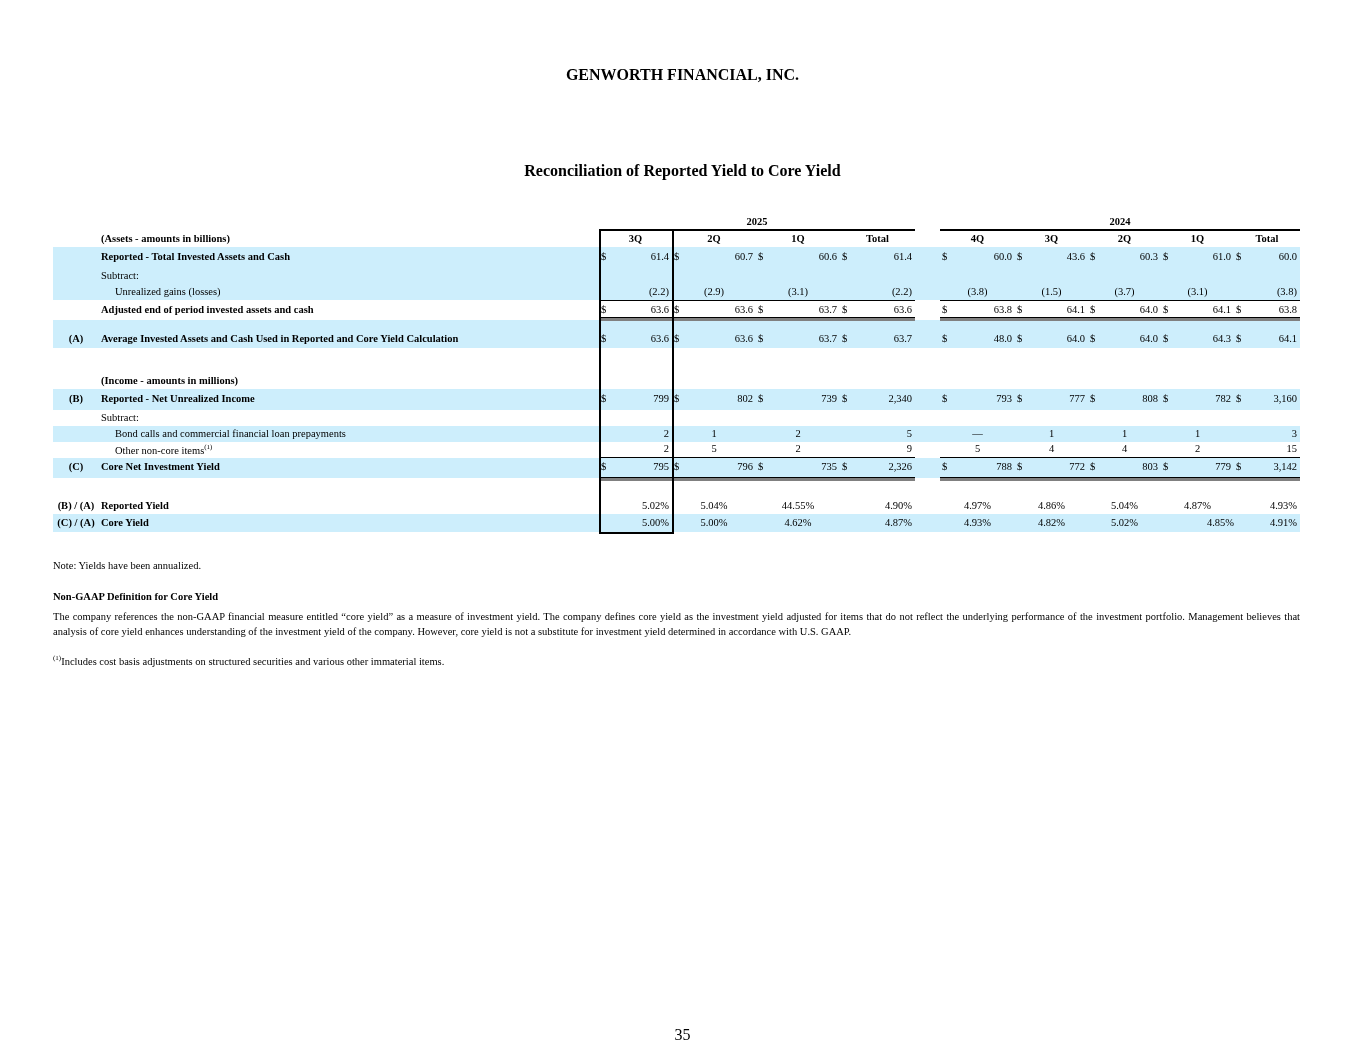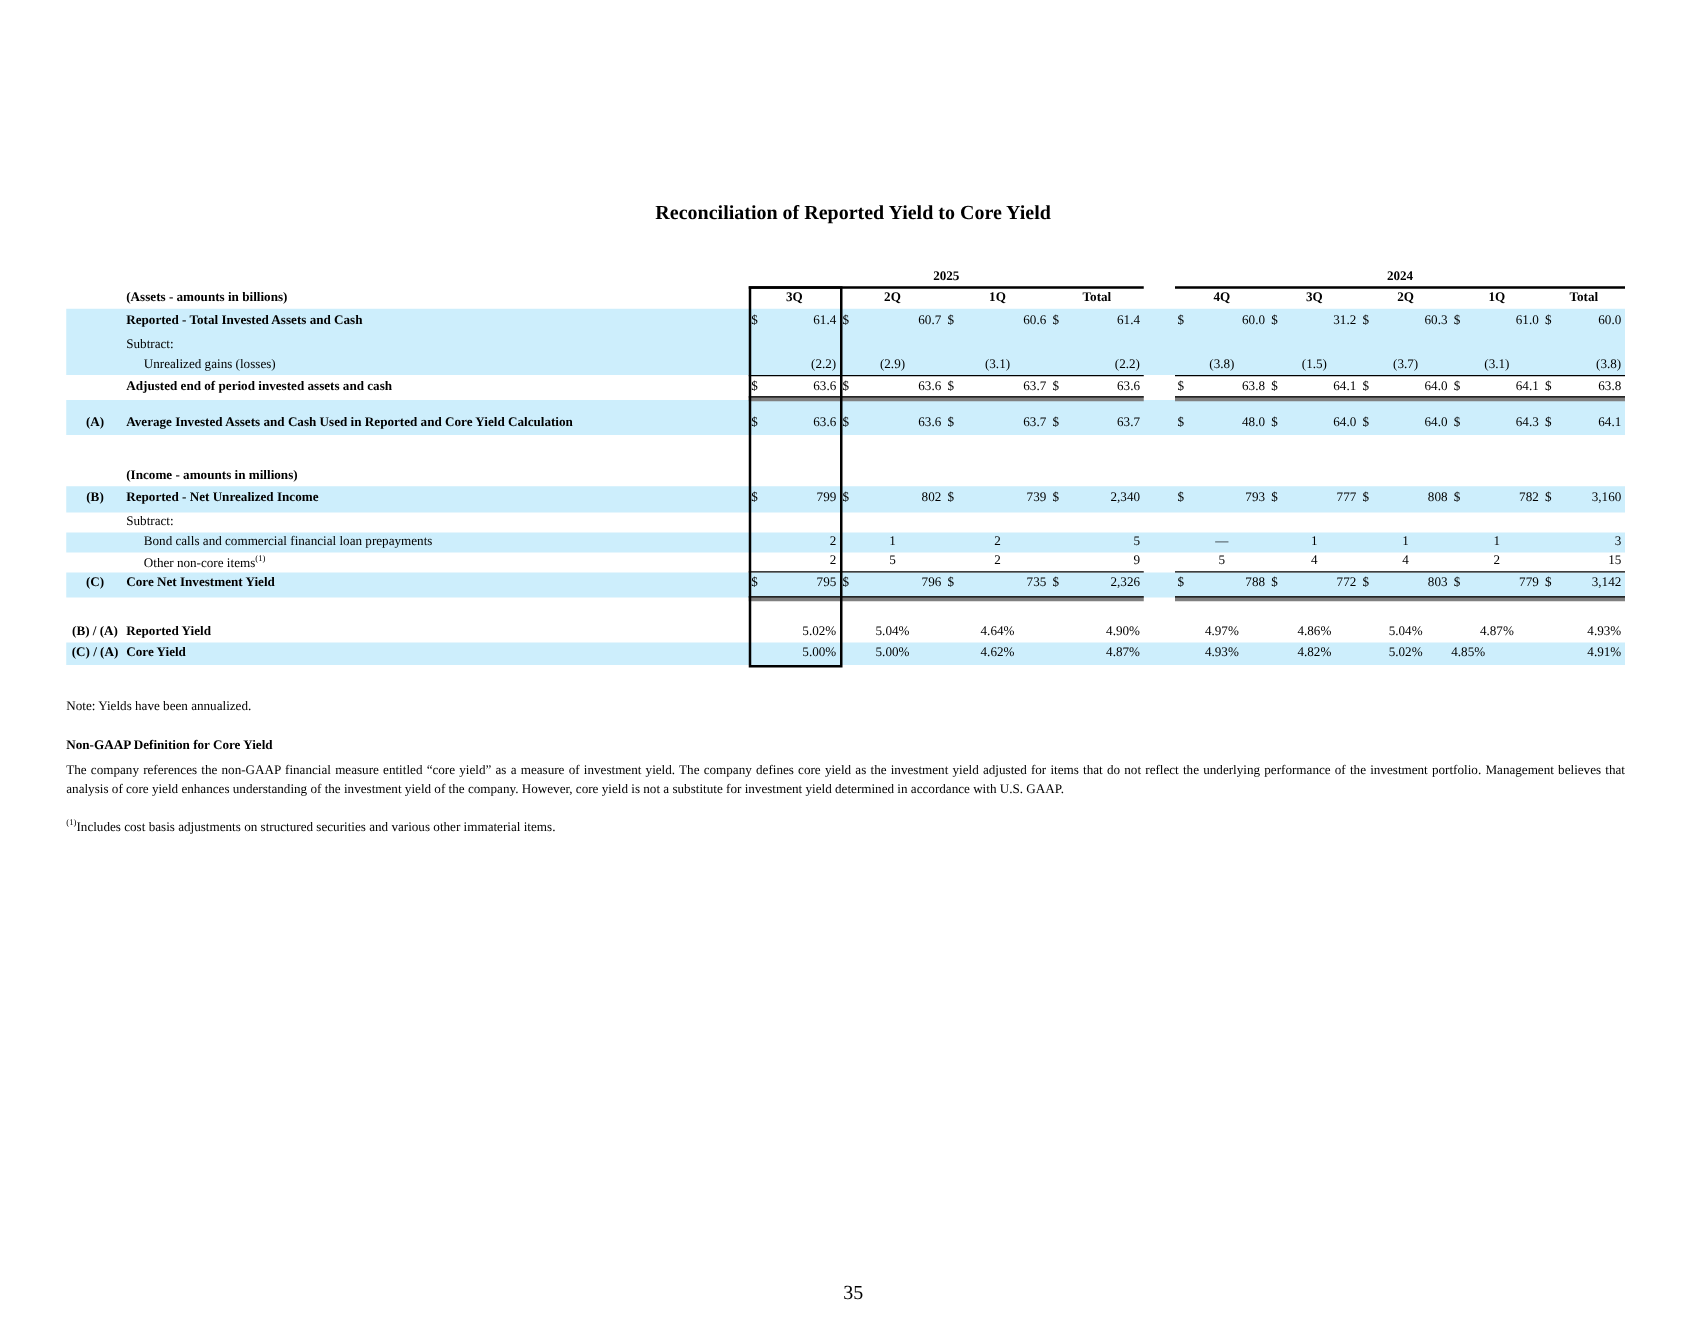--- a/index.html
+++ b/index.html
@@ -22,20 +22,21 @@
     .box { position: absolute; border: 2px solid #000; box-sizing: border-box; }
     .note { position: absolute; left: 53px; font-size: 10.5px; }
     .para { position: absolute; left: 53px; width: 1247px; font-size: 10.5px; line-height: 15px; text-align: justify; }
     .pg { position: absolute; top: 1026px; left: 0; width: 1365px; text-align: center; font-size: 16px; }
     sup { font-size: 7px; }
   </style>
 </head>
 <body>
 
 <div class="header">
+  <div>GENWORTH FINANCIAL, INC.</div>
 </div>
 <div class="subtitle">Reconciliation of Reported Yield to Core Yield</div>
 
 <div class="tbl" id="tbl">
     <div class="yr" style="left: 546px; width: 316px; top: 0px;">2025</div>
     <div class="hl" style="left: 546px; width: 316px; top: 13px; height: 2px;"></div>
     <div class="yr" style="left: 887px; width: 360px; top: 0px;">2024</div>
     <div class="hl" style="left: 887px; width: 360px; top: 13px; height: 2px;"></div>
     <div class="yr" style="left: 546px; width: 73px; top: 17px;">3Q</div>
     <div class="yr" style="left: 619px; width: 84px; top: 17px;">2Q</div>
@@ -69,21 +70,21 @@
       <div class="cell" style="left: 787px; width: 75px;">
         <span class="d" style="top: 4px;">$</span>
         <span class="v" style="top: 4px;">61.4</span>
       </div>
       <div class="cell" style="left: 887px; width: 75px;">
         <span class="d" style="top: 4px;">$</span>
         <span class="v" style="top: 4px;">60.0</span>
       </div>
       <div class="cell" style="left: 962px; width: 73px;">
         <span class="d" style="top: 4px;">$</span>
-        <span class="v" style="top: 4px;">31.2</span>
+        <span class="v" style="top: 4px;">43.6</span>
       </div>
       <div class="cell" style="left: 1035px; width: 73px;">
         <span class="d" style="top: 4px;">$</span>
         <span class="v" style="top: 4px;">60.3</span>
       </div>
       <div class="cell" style="left: 1108px; width: 73px;">
         <span class="d" style="top: 4px;">$</span>
         <span class="v" style="top: 4px;">61.0</span>
       </div>
       <div class="cell" style="left: 1181px; width: 66px;">
@@ -349,21 +350,21 @@
     <div class="row" style="top: 280px; height: 18px;">
       <span class="code" style="top: 4px;">(B) / (A)</span>
       <span class="lbl bold" style="top: 4px;"><span>Reported Yield</span></span>
       <div class="cell" style="left: 546px; width: 73px;">
         <span class="v" style="top: 4px;">5.02%</span>
       </div>
       <div class="cell" style="left: 619px; width: 84px;">
         <span class="v" style="top: 4px; right: auto; left: 0px; width: 100%; text-align: center;">5.04%</span>
       </div>
       <div class="cell" style="left: 703px; width: 84px;">
-        <span class="v" style="top: 4px; right: auto; left: 0px; width: 100%; text-align: center;">4.64%</span>
+        <span class="v" style="top: 4px; right: auto; left: 0px; width: 100%; text-align: center;">44.55%</span>
       </div>
       <div class="cell" style="left: 787px; width: 75px;">
         <span class="v" style="top: 4px;">4.90%</span>
       </div>
       <div class="cell" style="left: 887px; width: 75px;">
         <span class="v" style="top: 4px; right: auto; left: 0px; width: 100%; text-align: center;">4.97%</span>
       </div>
       <div class="cell" style="left: 962px; width: 73px;">
         <span class="v" style="top: 4px; right: auto; left: 0px; width: 100%; text-align: center;">4.86%</span>
       </div>
@@ -395,21 +396,21 @@
       <div class="cell" style="left: 887px; width: 75px;">
         <span class="v" style="top: 3px; right: auto; left: 0px; width: 100%; text-align: center;">4.93%</span>
       </div>
       <div class="cell" style="left: 962px; width: 73px;">
         <span class="v" style="top: 3px; right: auto; left: 0px; width: 100%; text-align: center;">4.82%</span>
       </div>
       <div class="cell" style="left: 1035px; width: 73px;">
         <span class="v" style="top: 3px; right: auto; left: 0px; width: 100%; text-align: center;">5.02%</span>
       </div>
       <div class="cell" style="left: 1108px; width: 73px;">
-        <span class="v" style="top: 3px; right: auto; left: 0px; width: 100%; text-align: left;">4.85%</span>
+        <span class="v" style="top: 3px; right: auto; left: 0px; width: 100%; text-align: right;">4.85%</span>
       </div>
       <div class="cell" style="left: 1181px; width: 66px;">
         <span class="v" style="top: 3px;">4.91%</span>
       </div>
     </div>
     <div class="hl" style="top: 84px; left: 546px; width: 316px; height: 1px;"></div>
     <div class="hl" style="top: 84px; left: 887px; width: 360px; height: 1px;"></div>
     <div class="dbl" style="top: 101px; left: 546px; width: 316px;"></div>
     <div class="dbl" style="top: 101px; left: 887px; width: 360px;"></div>
     <div class="hl" style="top: 241px; left: 546px; width: 316px; height: 1px;"></div>

